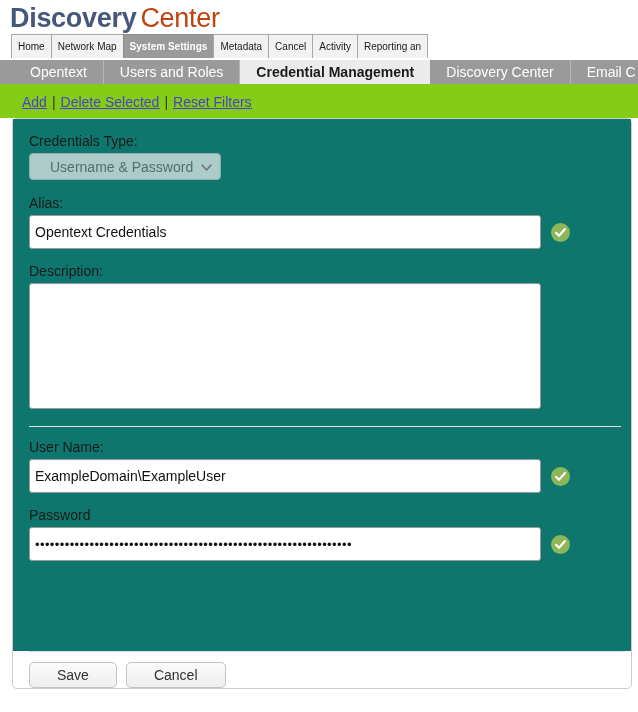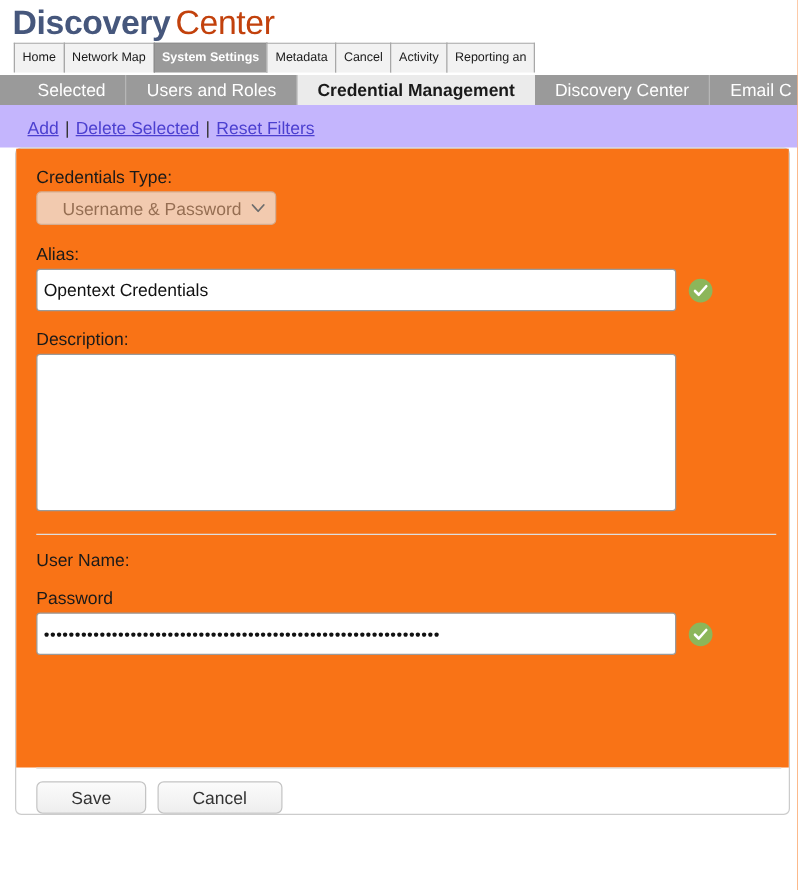--- a/index.html
+++ b/index.html
@@ -92,21 +92,22 @@
     background: #ebebeb;
     color: #1a1a1a;
     font-weight: bold;
     border-right: none;
   }
 
   
   .actionbar {
     padding: 10px 18px 8px 22px;
     font-size: 14px;
-    background: #c4b5fd;
+    background: #84cc16;
+    text-decoration: underline;
   }
   .action-link {
     color: #4b3fd0;
     text-decoration: underline;
     cursor: pointer;
   }
   .action-sep {
     color: #333333;
     padding: 0 5px;
   }
@@ -146,21 +147,21 @@
     background: #f4f4f4;
     color: #777777;
     font-size: 14px;
     font-weight: bold;
     cursor: pointer;
   }
 
   
   .form {
     padding: 14px 0 0 16px;
-    background: #f97316;
+    background: #0f766e;
   }
   .field {
     margin-bottom: 4px;
   }
   .field-label {
     font-size: 14px;
     color: #1a1a1a;
     margin-bottom: 4px;
     display: block;
   }
@@ -278,21 +279,21 @@
   <div class="brand-text">
     <span class="brand-bold">Discovery</span><span class="brand-light">Center</span>
   </div>
 </div>
 
 <div class="tabbar">
   <div class="tab">Home</div><div class="tab">Network Map</div><div class="tab active">System Settings</div><div class="tab">Metadata</div><div class="tab">Cancel</div><div class="tab">Activity</div><div class="tab">Reporting an</div>
 </div>
 
 <div class="subtabbar">
-  <div class="subtab">Selected</div><div class="subtab">Users and Roles</div><div class="subtab active">Credential Management</div><div class="subtab">Discovery Center</div><div class="subtab">Email C</div>
+  <div class="subtab">Opentext</div><div class="subtab">Users and Roles</div><div class="subtab active">Credential Management</div><div class="subtab">Discovery Center</div><div class="subtab">Email C</div>
 </div>
 
 <div class="actionbar">
   <span class="action-link">Add</span><span class="action-sep">|</span><span class="action-link">Delete Selected</span><span class="action-sep">|</span><span class="action-link">Reset Filters</span>
 </div>
 
 <div class="panel">
 
 
   <div class="form">
@@ -329,20 +330,28 @@
 
     <div class="field">
       <label class="field-label">Description:</label>
       <textarea class="ta-input" style=""></textarea>
     </div>
 
     <div class="divider"></div>
 
     <div class="field">
       <label class="field-label">User Name:</label>
+      <div class="row">
+        <input class="txt-input" type="text" value="ExampleDomain\ExampleUser" style="">
+        <span class="ok-badge">
+          <svg width="13" height="13" viewBox="0 0 13 13" aria-hidden="true">
+              <path d="M2 6.8 L5 9.8 L11 3" fill="none" stroke="#ffffff" stroke-width="2.1" stroke-linecap="round" stroke-linejoin="round"></path>
+            </svg>
+        </span>
+      </div>
     </div>
 
     <div style="height:10px"></div>
 
     <div class="field">
       <label class="field-label">Password</label>
       <div class="row">
         <input class="txt-input pwd" type="text" readonly="" value="••••••••••••••••••••••••••••••••••••••••••••••••••••••••••••••••" style="">
         <span class="ok-badge">
           <svg width="13" height="13" viewBox="0 0 13 13" aria-hidden="true">

